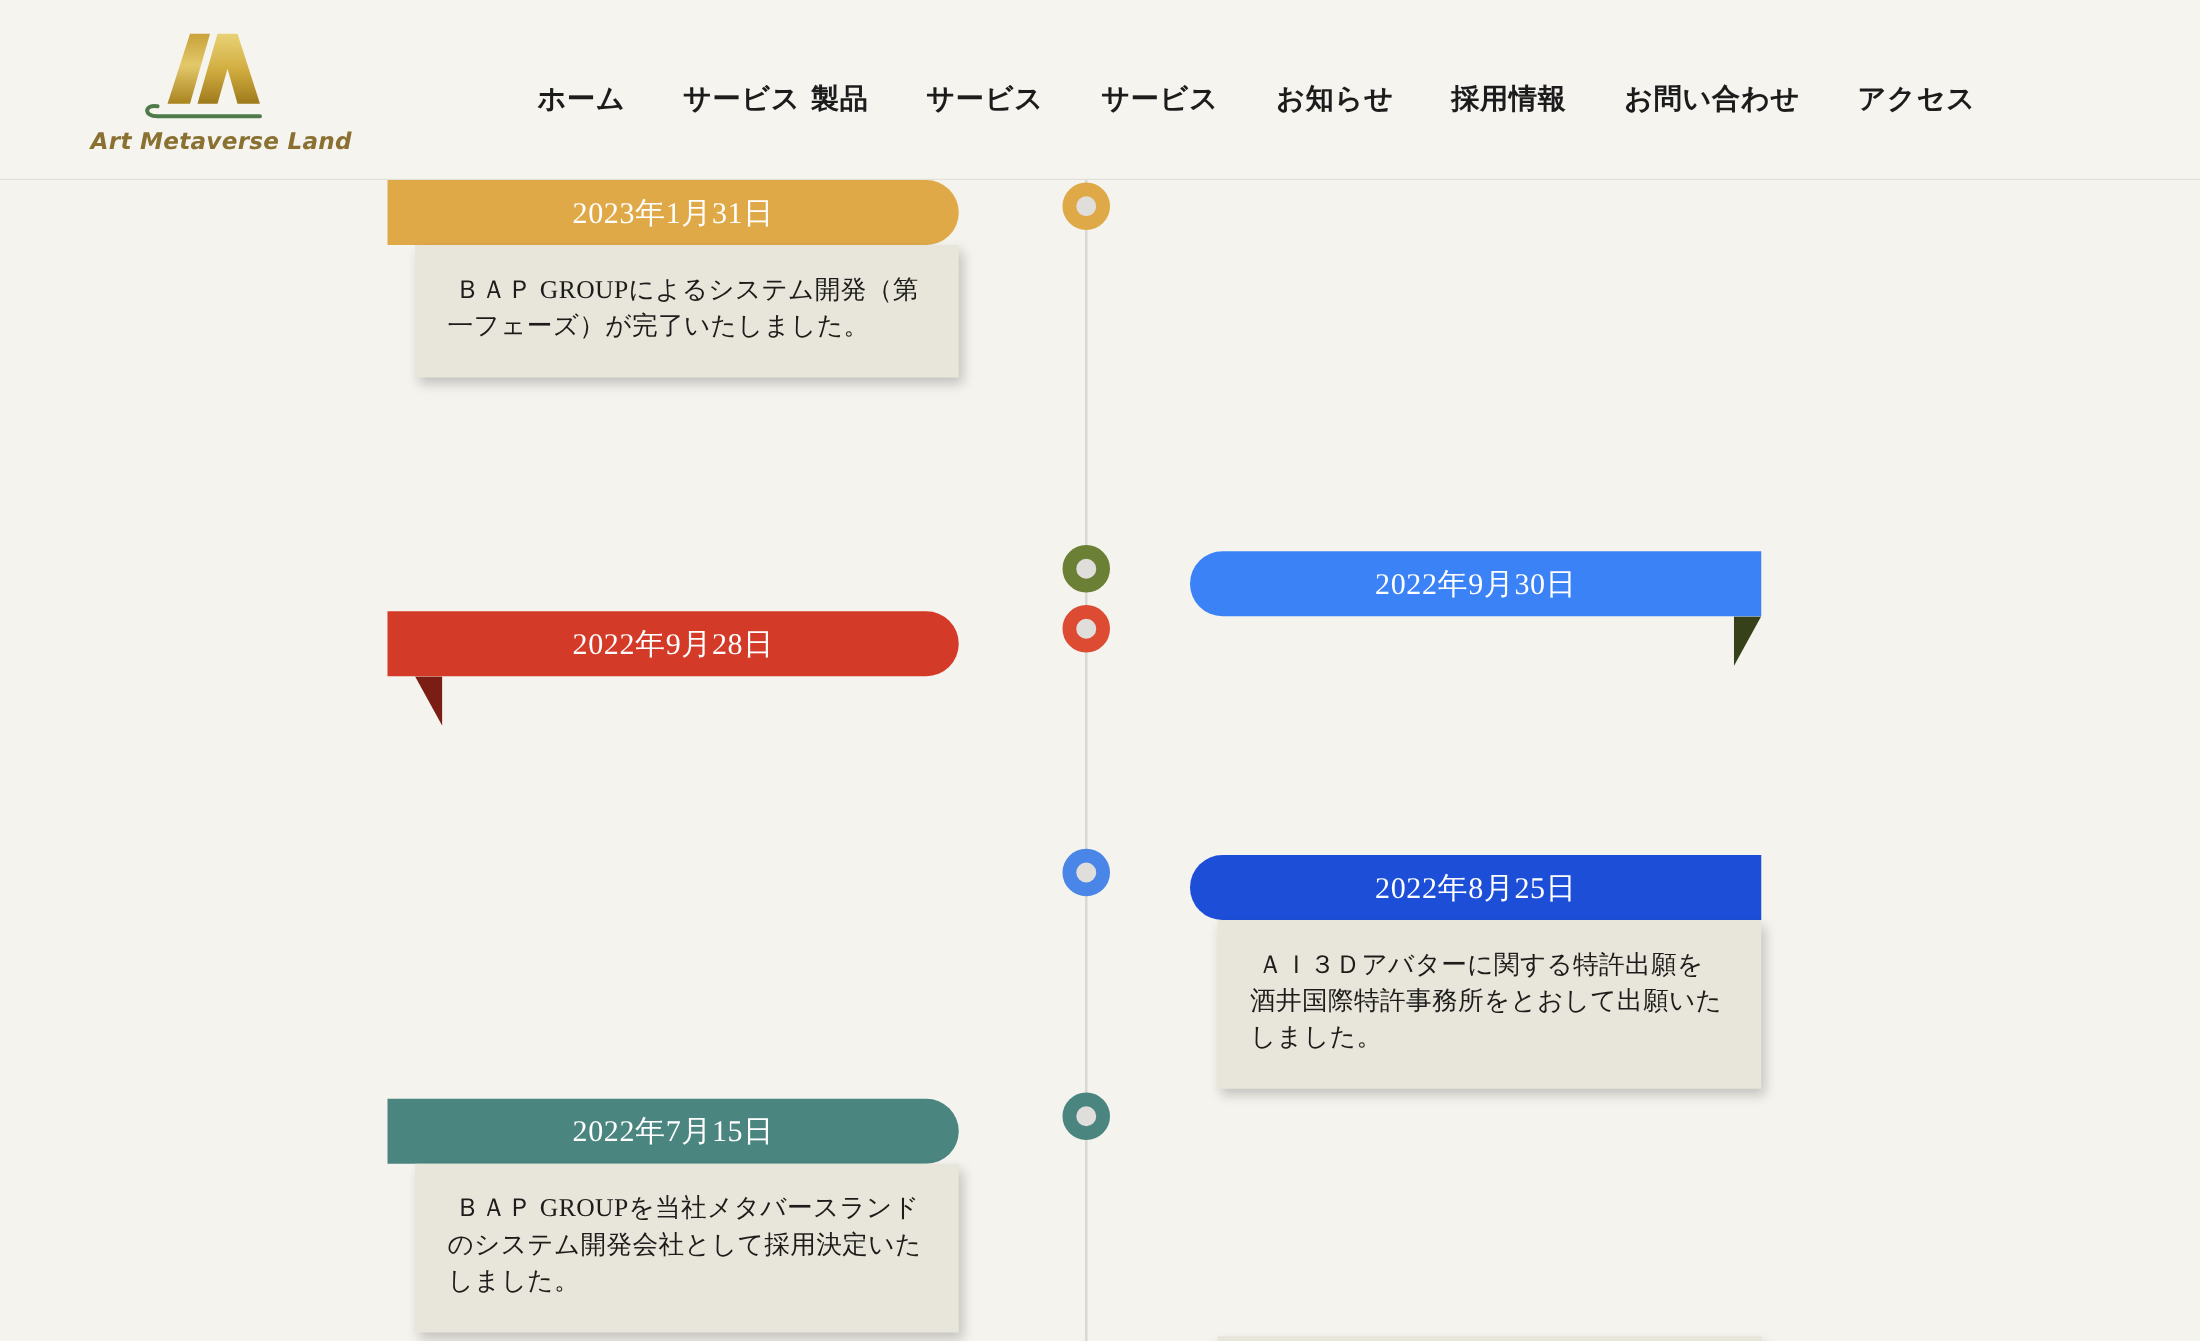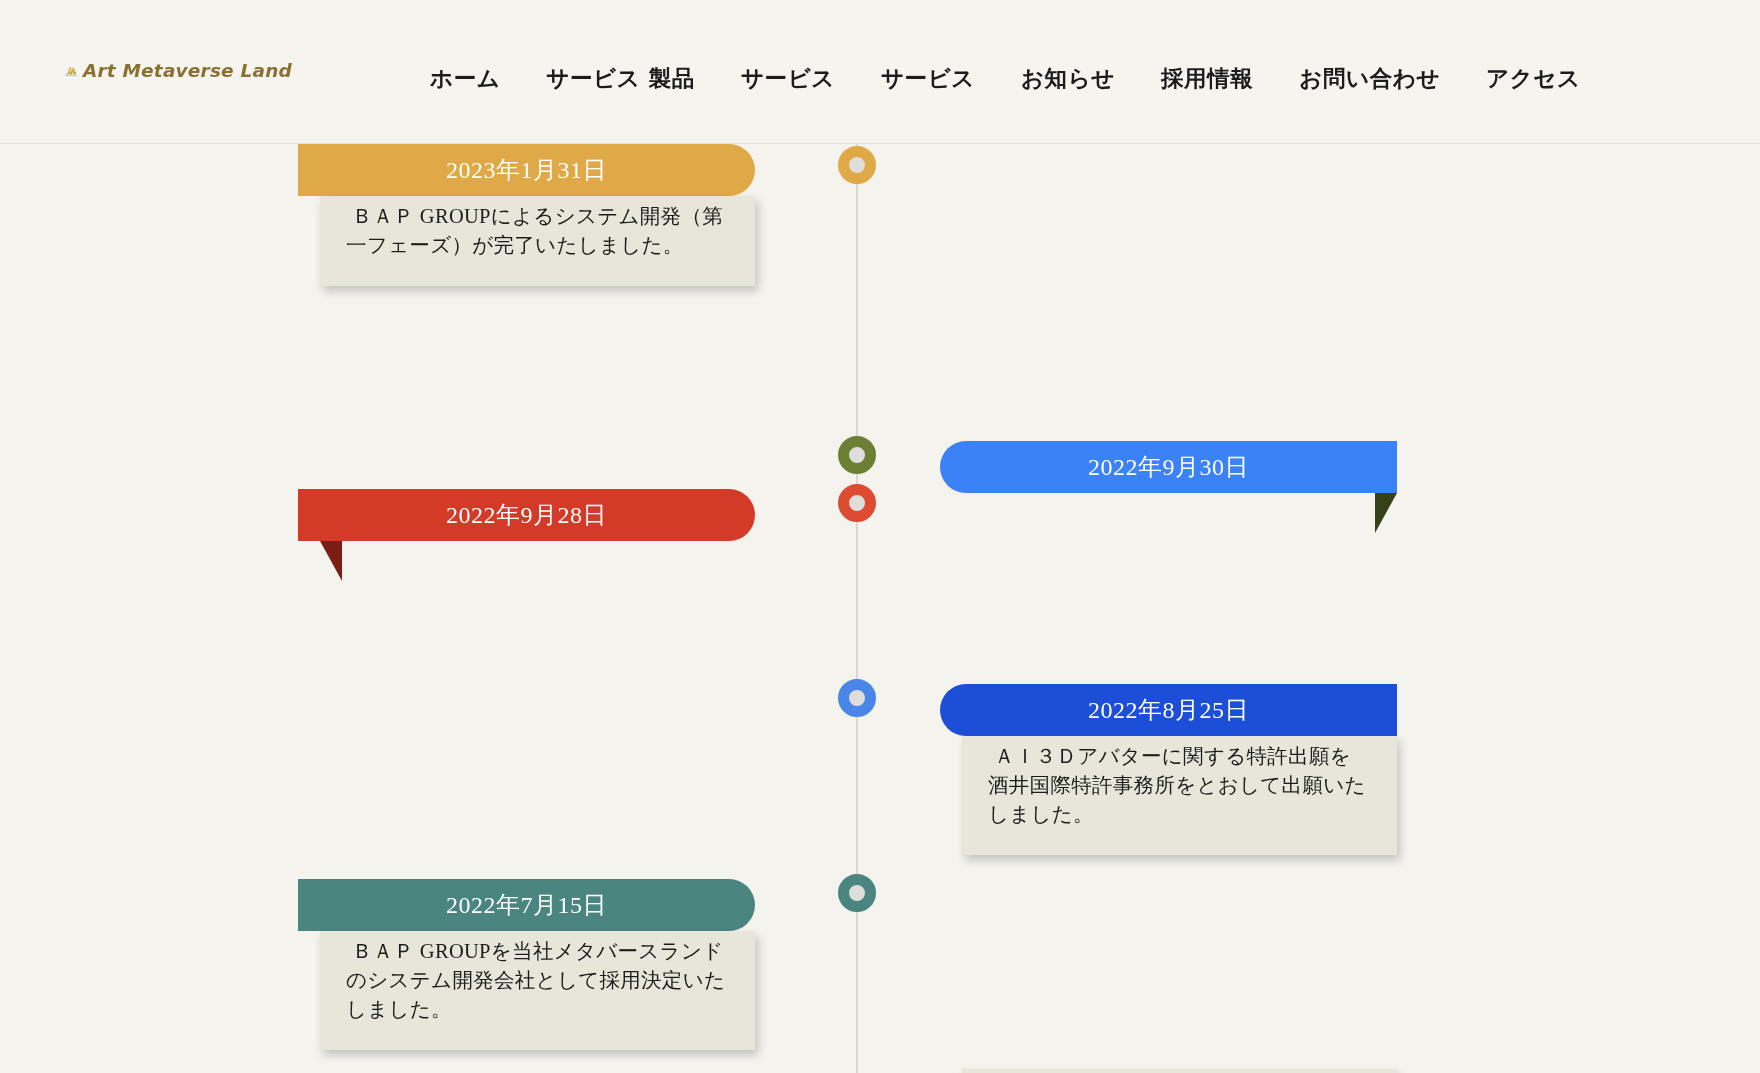--- a/index.html
+++ b/index.html
@@ -30,23 +30,23 @@
     z-index: 40;
   }
 
   .brand {
     position: absolute;
     left: 62px;
     top: 10px;
     width: 230px;
     height: 124px;
     display: flex;
-    flex-direction: row;
-    align-items: center;
-    justify-content: flex-end;
+    flex-direction: column;
+    align-items: center;
+    justify-content: center;
   }
   .brand-mark { width: 175px; height: 86px; display:block; }
   .brand-name {
     font-family: "DejaVu Sans", sans-serif;
     font-style: italic;
     font-weight: bold;
     font-size: 18.5px;
     letter-spacing: .2px;
     color: #8a7132;
     white-space: nowrap;
@@ -72,21 +72,21 @@
     padding: 8px 0;
     margin-right: 46px;
     cursor: pointer;
     text-decoration: none;
   }
   .nav-item:last-child { margin-right: 0; }
 
   
   .timeline {
     position: absolute;
-    top: 144px; left: 0;
+    top: 144px; left: 12px;
     width: 1452px;
     height: 929px;
     overflow: hidden;
     font-family: Liberation Serif, serif;
   }
 
   .timeline-axis {
     position: absolute;
     left: 856px;
     top: -144px;
@@ -135,21 +135,21 @@
     height: 40px;
     z-index: 2;
   }
   .entry.left .fold  { left: 0;  clip-path: polygon(0 0, 100% 0, 100% 100%); }
   .entry.right .fold { right: 0; clip-path: polygon(0 0, 100% 0, 0 100%); }
 
   .entry .body {
     position: relative;
     background: #e8e6db;
     box-shadow: 3px 5px 9px rgba(0,0,0,.20);
-    padding: 6px 26px 26px 26px;
+    padding: 22px 26px 26px 26px;
     z-index: 3;
   }
   .entry .body p {
     font-size: 20.5px;
     line-height: 1.42;
     color: #1d1c1a;
     letter-spacing: .3px;
     text-indent: 6px;
   }
 

